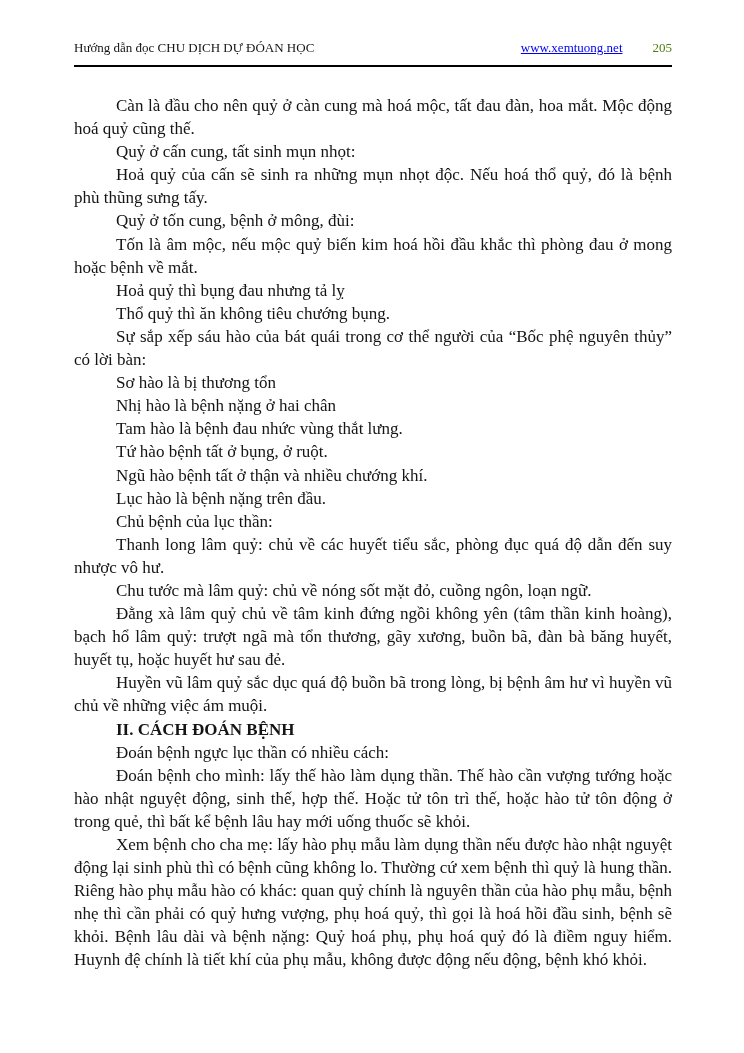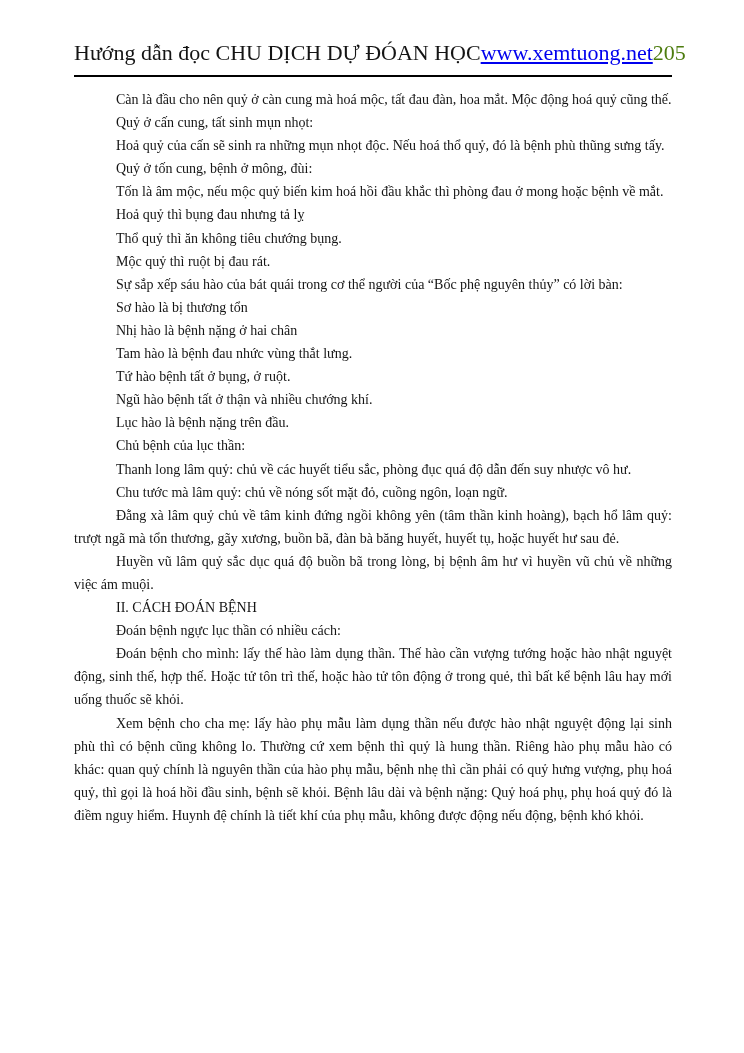--- a/index.html
+++ b/index.html
@@ -13,53 +13,55 @@
     height: 1053px;
     box-sizing: border-box;
     background: #ffffff;
     padding: 40px 72px 0 74px;
     font-family: "Liberation Serif", "DejaVu Serif", serif;
     color: #141414;
     overflow: hidden;
   }
   .header {
     display: flex;
+    justify-content: space-between;
     align-items: baseline;
-    font-size: 22px;
+    font-size: 13px;
     border-bottom: 2px solid #000000;
     padding-bottom: 9px;
   }
   .header-title {
     white-space: nowrap;
   }
   .header-right {
     display: flex;
     align-items: baseline;
+    gap: 30px;
   }
   .header-link {
     color: var(--link-color, #0000ee);
     text-decoration: underline;
     cursor: pointer;
   }
   .page-number {
     color: #4d7c0f;
   }
   .content {
-    margin-top: 11px;
-    font-size: 14px;
+    margin-top: 27px;
+    font-size: 17px;
     line-height: 23.1px;
     text-align: justify;
   }
   .content p {
     margin: 0;
     padding: 0;
     text-indent: 42px;
   }
   .content p.heading {
-    font-weight: normal;
+    font-weight: bold;
   }
 </style>
 </head>
 <body>
 
 <div class="page">
   <div class="header">
     <span class="header-title">Hướng dẫn đọc CHU DỊCH DỰ ĐÓAN HỌC</span>
     <span class="header-right">
       <a class="header-link">www.xemtuong.net</a>
@@ -67,21 +69,20 @@
     </span>
   </div>
   <div class="content">
       <p>Càn là đầu cho nên quỷ ở càn cung mà hoá mộc, tất đau đàn, hoa mắt. Mộc động hoá quỷ cũng thế.</p>
       <p>Quỷ ở cấn cung, tất sinh mụn nhọt:</p>
       <p>Hoả quỷ của cấn sẽ sinh ra những mụn nhọt độc. Nếu hoá thổ quỷ, đó là bệnh phù thũng sưng tấy.</p>
       <p>Quỷ ở tốn cung, bệnh ở mông, đùi:</p>
       <p>Tốn là âm mộc, nếu mộc quỷ biến kim hoá hồi đầu khắc thì phòng đau ở mong hoặc bệnh về mắt.</p>
       <p>Hoả quỷ thì bụng đau nhưng tả lỵ</p>
       <p>Thổ quỷ thì ăn không tiêu chướng bụng.</p>
-      <p>Mộc quỷ thì ruột bị đau rát.</p>
       <p>Sự sắp xếp sáu hào của bát quái trong cơ thể người của “Bốc phệ nguyên thủy” có lời bàn:</p>
       <p>Sơ hào là bị thương tổn</p>
       <p>Nhị hào là bệnh nặng ở hai chân</p>
       <p>Tam hào là bệnh đau nhức vùng thắt lưng.</p>
       <p>Tứ hào bệnh tất ở bụng, ở ruột.</p>
       <p>Ngũ hào bệnh tất ở thận và nhiều chướng khí.</p>
       <p>Lục hào là bệnh nặng trên đầu.</p>
       <p>Chủ bệnh của lục thần:</p>
       <p>Thanh long lâm quỷ: chủ về các huyết tiểu sắc, phòng đục quá độ dẫn đến suy nhược vô hư.</p>
       <p>Chu tước mà lâm quỷ: chủ về nóng sốt mặt đỏ, cuồng ngôn, loạn ngữ.</p>

